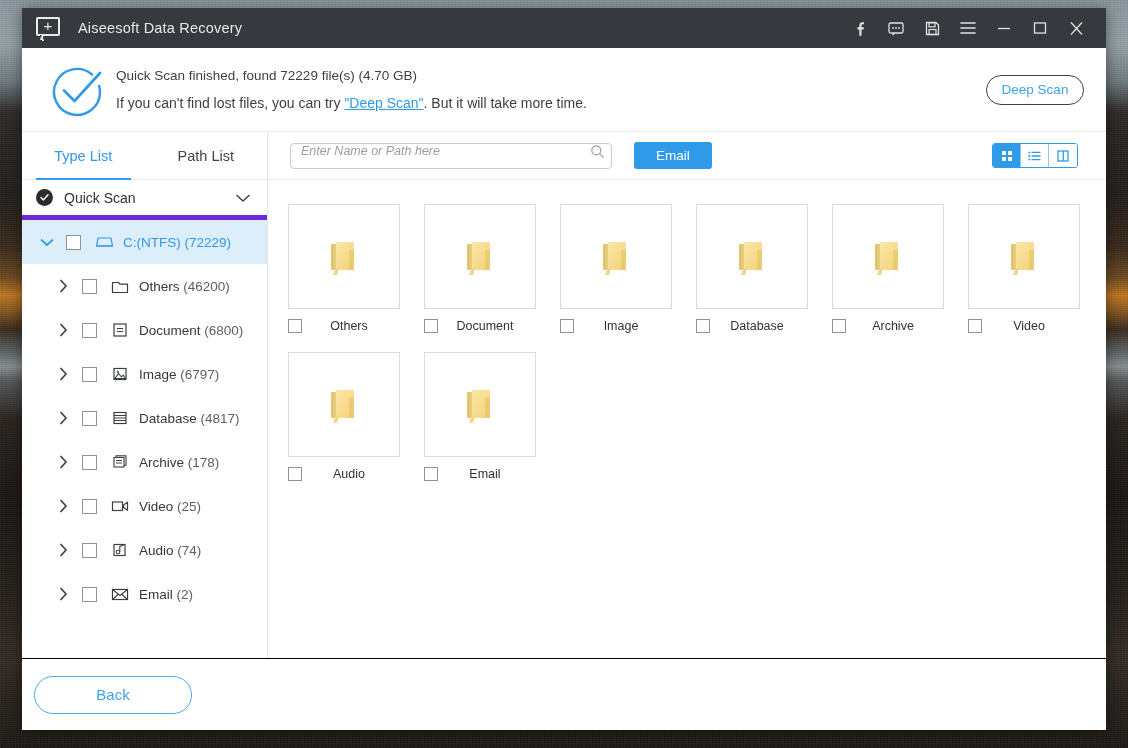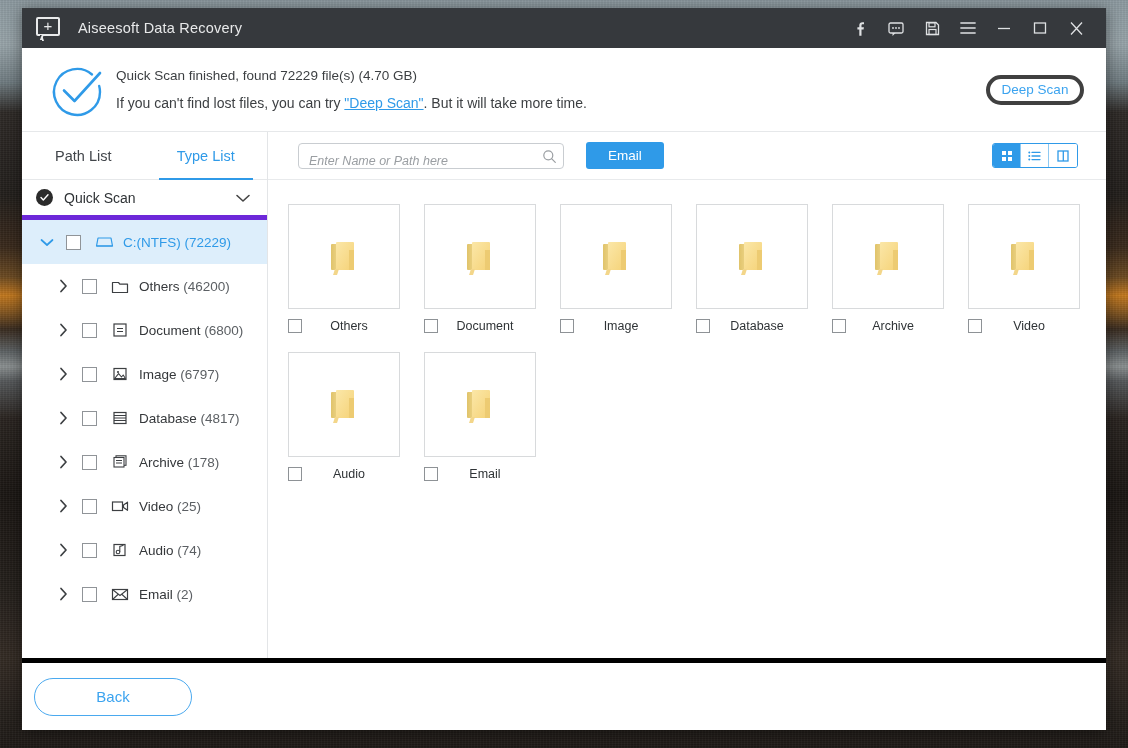--- a/index.html
+++ b/index.html
@@ -121,21 +121,21 @@
   .status-line1 {
     font-size: 13.5px; color: #3c3f42; margin-bottom: 12px;
   }
   .status-line2 { font-size: 14px; color: #3c3f42; }
   .deep-link {
     color: #2f9ae8; text-decoration: underline; cursor: pointer;
   }
   .deep-scan-btn {
     flex: none;
     width: 98px; height: 30px;
-    border: 4px solid #404040;
+    border: 1px solid #404040;
     border-radius: 16px;
     color: #3ba3ef;
     font-size: 13.5px;
     background: #fff;
     display: flex; align-items: center; justify-content: center;
     cursor: pointer;
   }
 
   
   .body-split { flex: 1; display: flex; min-height: 0; }
@@ -218,27 +218,26 @@
 
   
   .content { flex: 1; display: flex; flex-direction: column; min-width: 0; background: #fff; }
   .toolbar {
     height: 48px; flex: none;
     display: flex; align-items: center;
     padding: 0 28px 0 22px;
     border-bottom: 1px solid #e8eaec;
   }
   .search-wrap {
-    width: 266px; height: 26px;
+    width: 322px; height: 26px;
     border: 1px solid #c9cdd1;
     border-radius: 4px;
-    display: flex; align-items: flex-end;
+    display: flex; align-items: flex-start;
     padding: 0 6px 0 10px;
     background: #fff;
-    margin-left: 8px;
   }
   .search-wrap input {
     flex: 1; border: none; outline: none;
     font-size: 12.5px; font-style: italic;
     color: #3a3d40;
     font-family: "Liberation Sans", sans-serif;
     background: transparent;
   }
   .search-wrap input::placeholder { color: #9a9ea2; font-style: italic; }
   .filter-btn {
@@ -324,21 +323,21 @@
     background: #f3d68a;
     transform: skewX(-18deg);
   }
 
   
   .bottom-bar {
     height: 72px; flex: none;
     display: flex; align-items: center;
     padding: 0 22px 0 12px;
     background: #fff;
-    border-top: 5px solid #000000;
+    border-top: 1px solid #000000;
   }
   .back-btn {
     width: 158px; height: 38px;
     border: 1px solid #4aa9ef;
     border-radius: 20px;
     background: #fff;
     color: #3ba3ef;
     font-size: 15px;
     cursor: pointer;
     font-family: "Liberation Sans", sans-serif;
@@ -425,22 +424,22 @@
       <div class="status-line1">Quick Scan finished, found 72229 file(s) (4.70 GB)</div>
       <div class="status-line2"><span>If you can't find lost files, you can try </span><span class="deep-link">"Deep Scan"</span><span>. But it will take more time.</span></div>
     </div>
     <div class="deep-scan-btn">Deep Scan</div>
   </div>
 
   <div class="body-split">
 
     <div class="sidebar">
       <div class="tabs">
+        <div class="tab active">Type List</div>
         <div class="tab">Path List</div>
-        <div class="tab active">Type List</div>
       </div>
 
       <div class="scan-row">
         <div class="scan-check">
           <svg width="11" height="11" viewBox="0 0 11 11">
               <path d="M2 5.6 L4.3 8 L9 2.8" fill="none" stroke="#fff" stroke-width="1.4" stroke-linecap="round" stroke-linejoin="round"></path>
             </svg>
         </div>
         <div class="scan-label">Quick Scan</div>
         <div class="chev-down">

